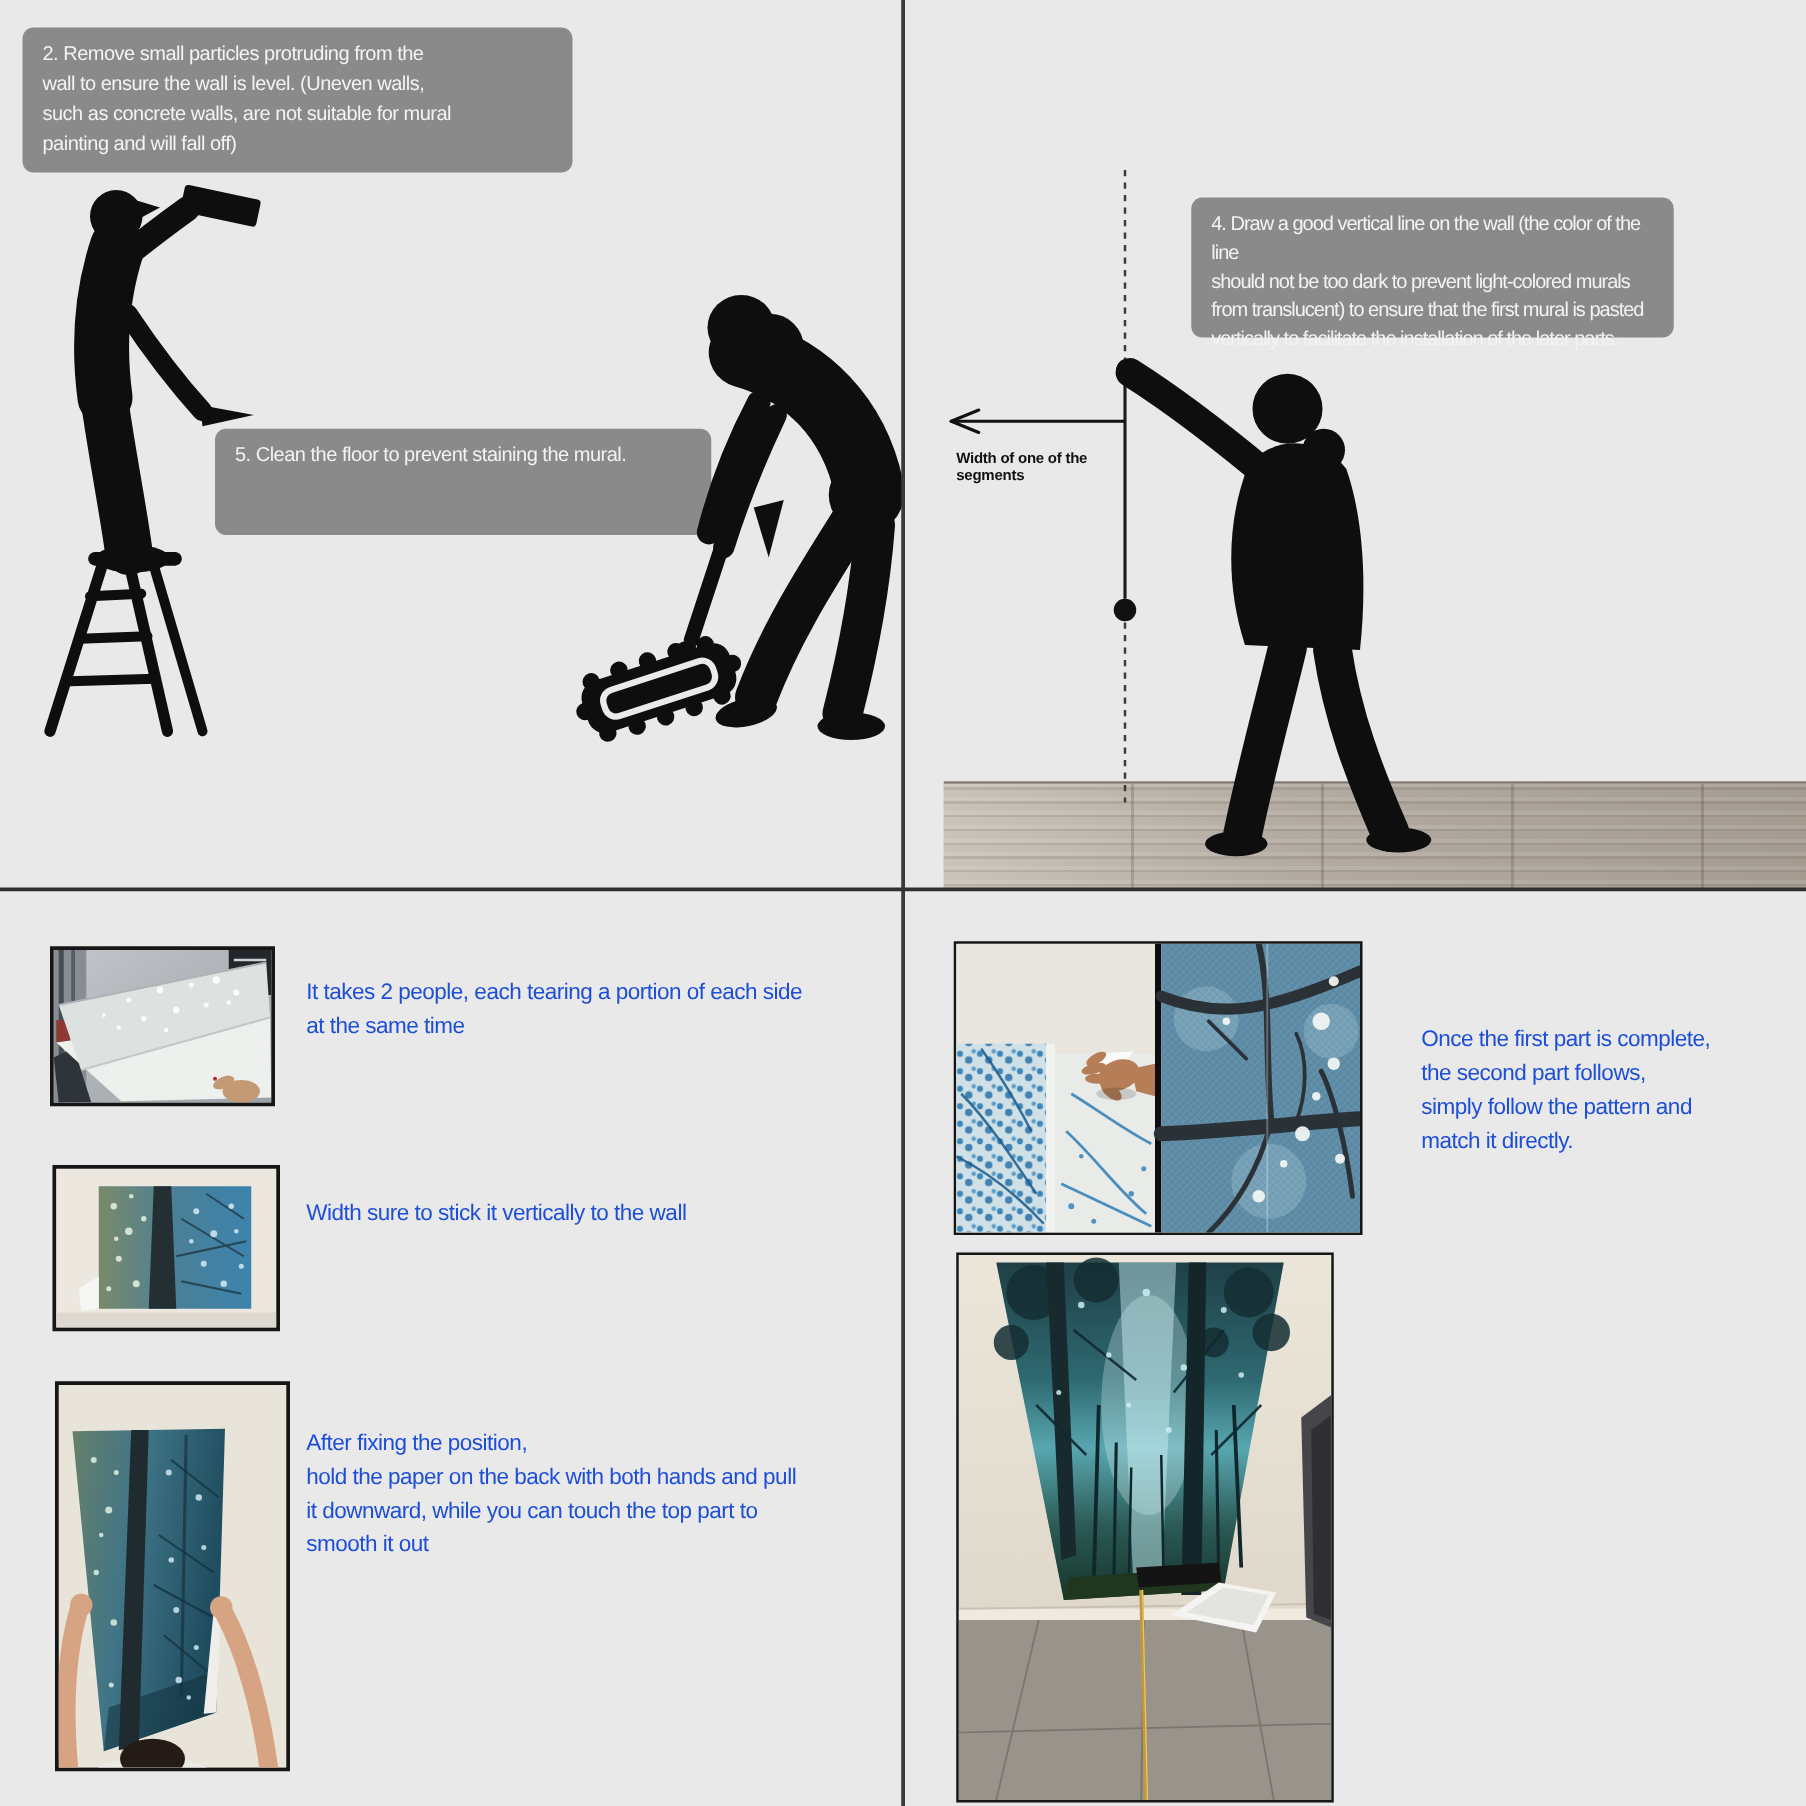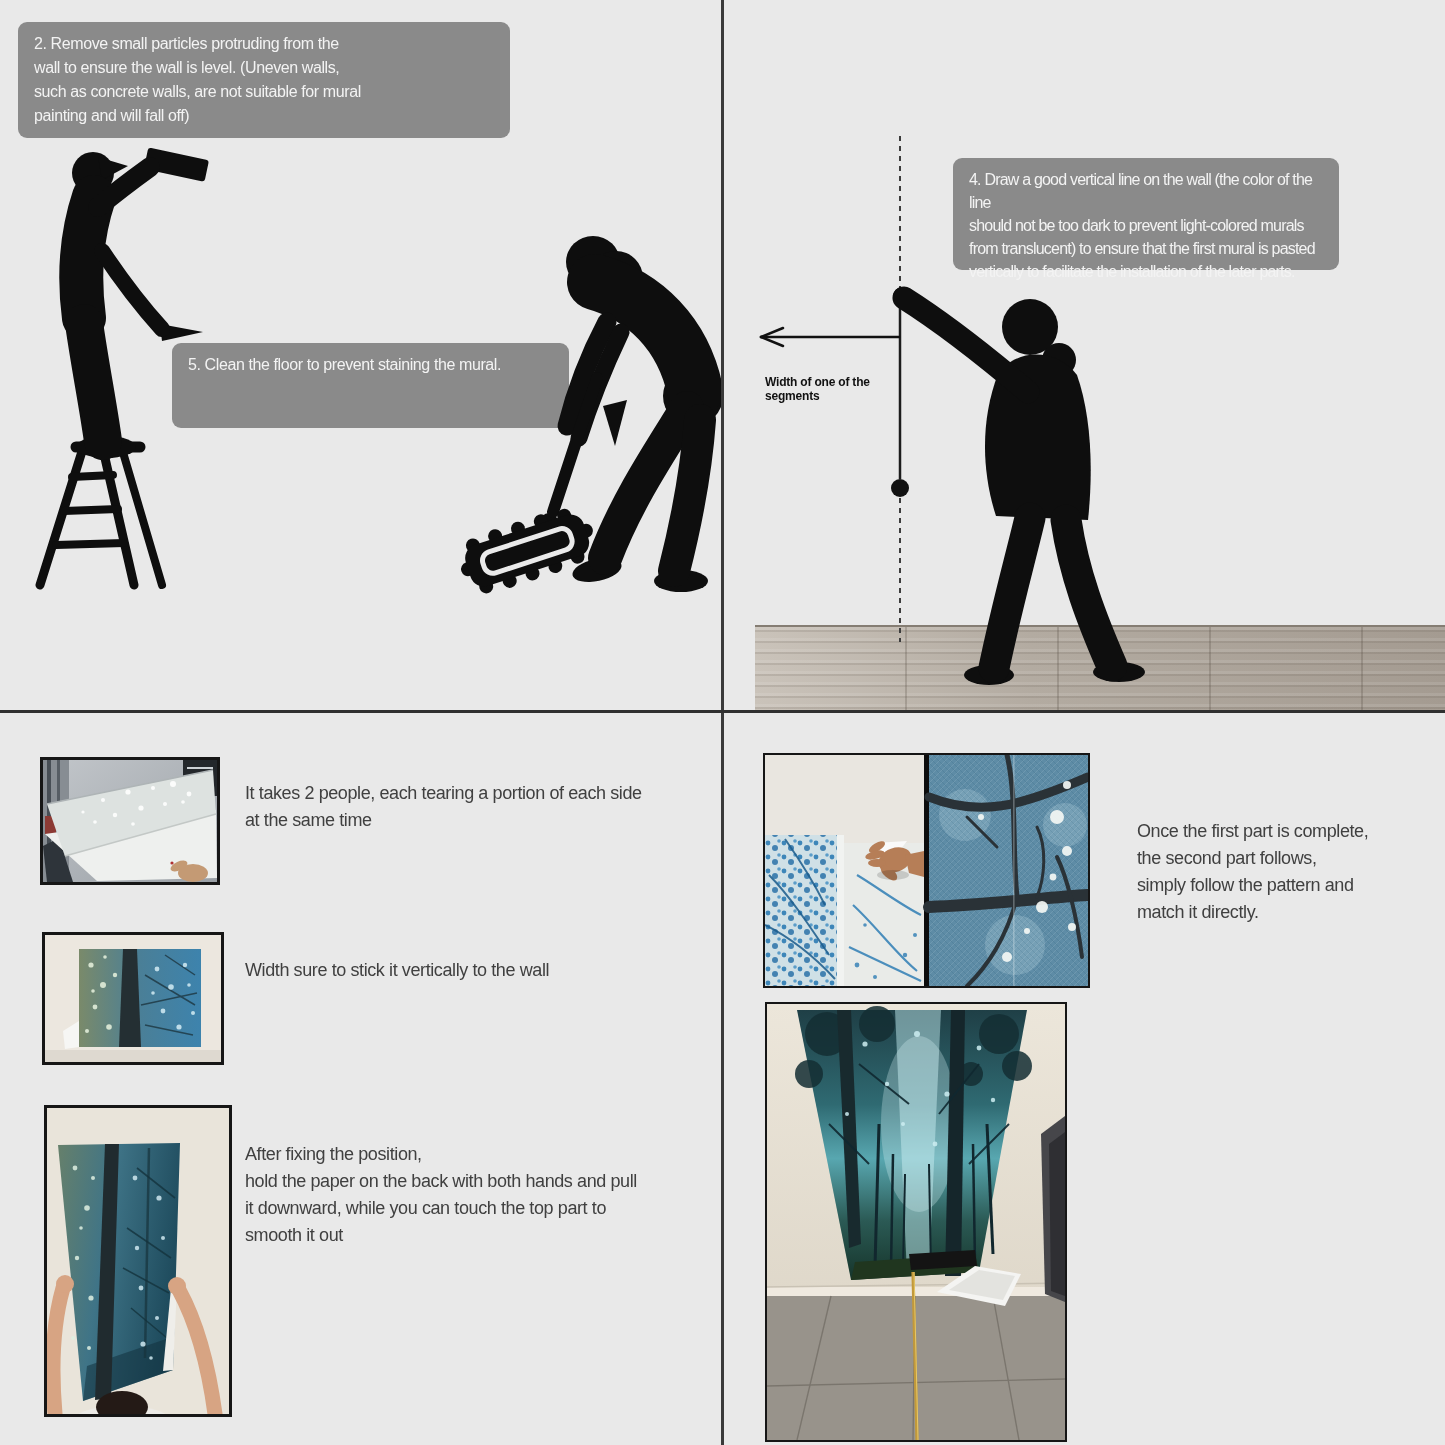--- a/index.html
+++ b/index.html
@@ -11,26 +11,26 @@
   .abs{position:absolute;}
   .divider-v{position:absolute;left:721px;top:0;width:3px;height:1445px;background:#3a3a3a;z-index:40;}
   .divider-h{position:absolute;left:0;top:710px;width:1445px;height:3px;background:#303030;z-index:40;}
   .box{
     position:absolute;background:#8a8a8a;border-radius:9px;
     color:#f3f3f3;font-size:16px;line-height:24px;letter-spacing:-0.4px;
     padding:10px 16px;white-space:pre-line;box-sizing:border-box;z-index:5;
   }
   .box4{letter-spacing:-0.8px;line-height:23px;}
   .body-text{
-    position:absolute;color:#404040;font-size:18px;line-height:27px;
+    position:absolute;color:#1d4ed8;font-size:18px;line-height:27px;
     letter-spacing:-0.4px;white-space:pre-line;z-index:5;
   }
   .width-label{
     position:absolute;color:#111;font-size:12px;font-weight:600;
-    letter-spacing:-0.2px;z-index:6;width:150px;margin-top:16px;
+    letter-spacing:-0.2px;z-index:6;width:150px;
   }
   .photo{
     position:absolute;box-sizing:border-box;border:3px solid #161616;
     background:#ddd;z-index:4;
   }
   .photo svg{display:block;width:100%;height:100%;}
   .woodfloor{
     position:absolute;left:755px;top:625px;width:690px;height:84px;z-index:1;
     background:
       repeating-linear-gradient(90deg, transparent 0 150px, rgba(70,60,50,.22) 150px 152px),
@@ -38,21 +38,21 @@
       linear-gradient(90deg,#cac3ba,#b3aba1 40%,#a49b91);
     border-top:2px solid #857d73;
   }
   .sil{z-index:10;}
 </style>
 </head>
 <body>
 
 <div class="canvas">
 
-  <div class="box" style="left:18px;top:22px;width:492px;height:116px">2. Remove small particles protruding from the
+  <div class="box" style="left:18px;top:22px;width:440px;height:116px">2. Remove small particles protruding from the
 wall to ensure the wall is level. (Uneven walls,
 such as concrete walls, are not suitable for mural
 painting and will fall off)</div>
 
   <svg class="abs sil" style="left:10px;top:133px" width="230" height="457" viewBox="0 0 230 457">
     <g stroke="#0e0e0e" stroke-linecap="round" fill="none">
       <path d="M30,452 L74,312" stroke-width="9"></path>
       <path d="M124,452 L92,312" stroke-width="9"></path>
       <path d="M46,412 L114,410" stroke-width="8"></path>
       <path d="M54,378 L108,376" stroke-width="8"></path>

